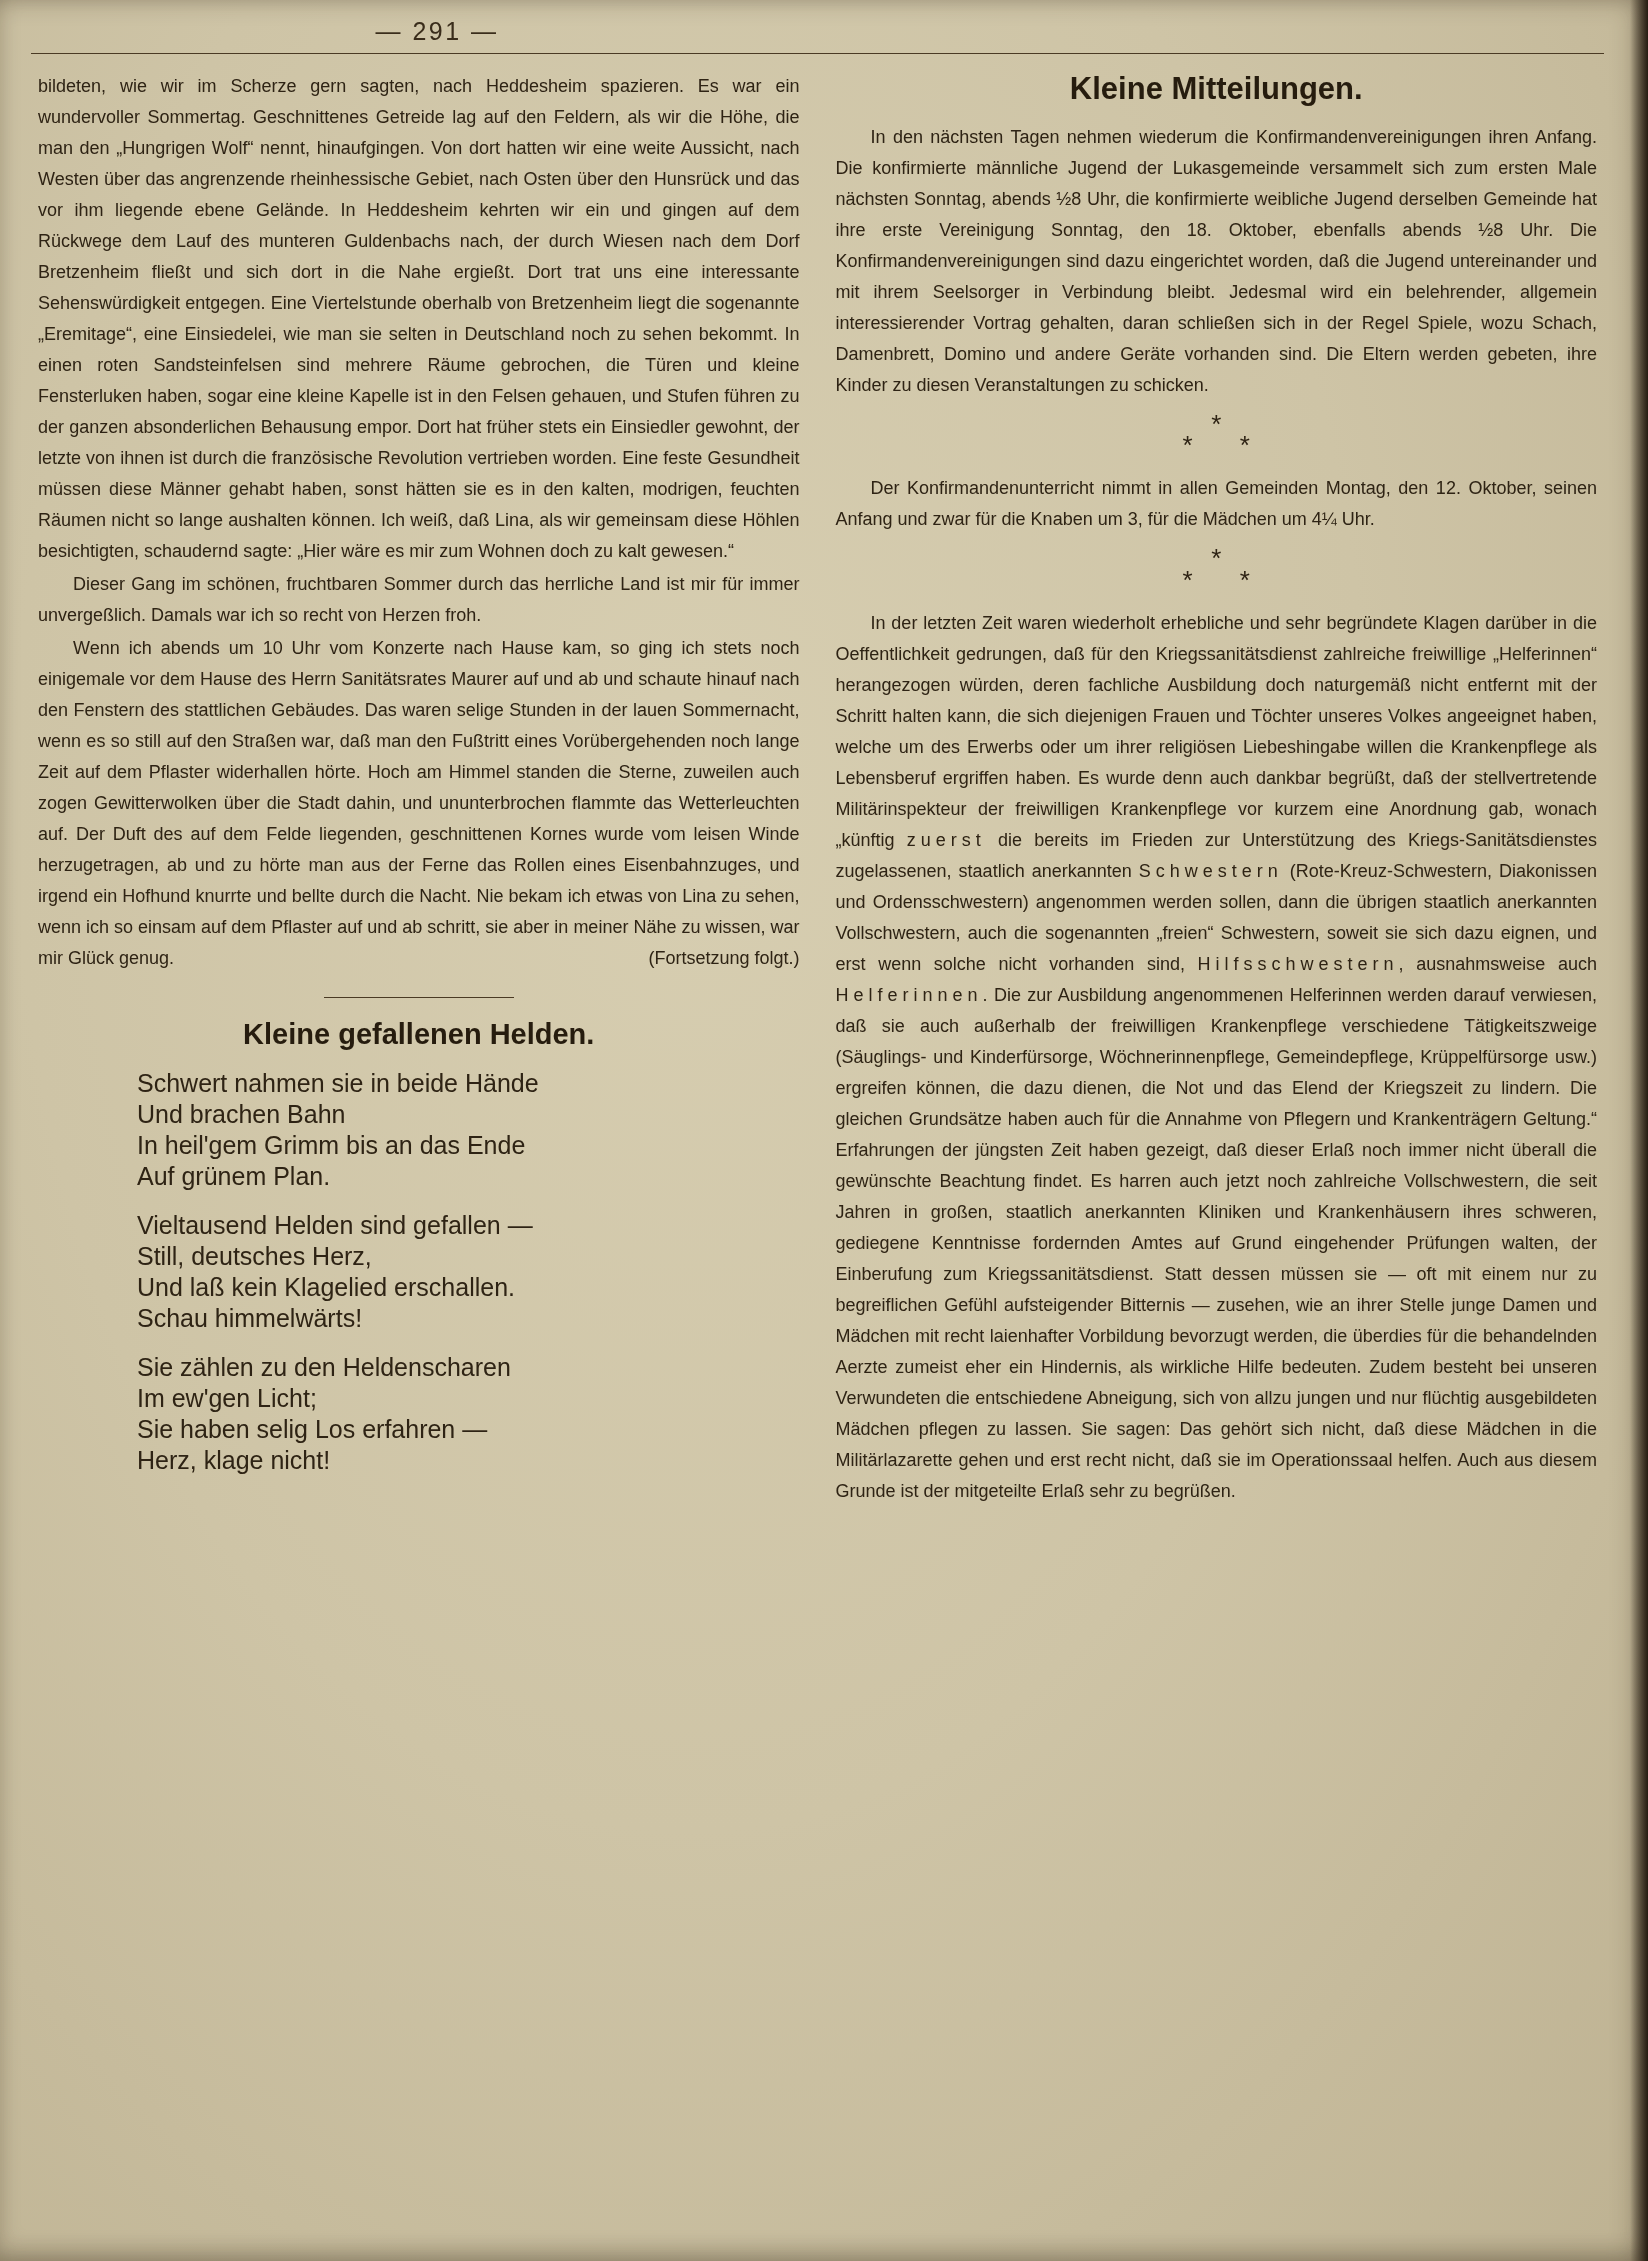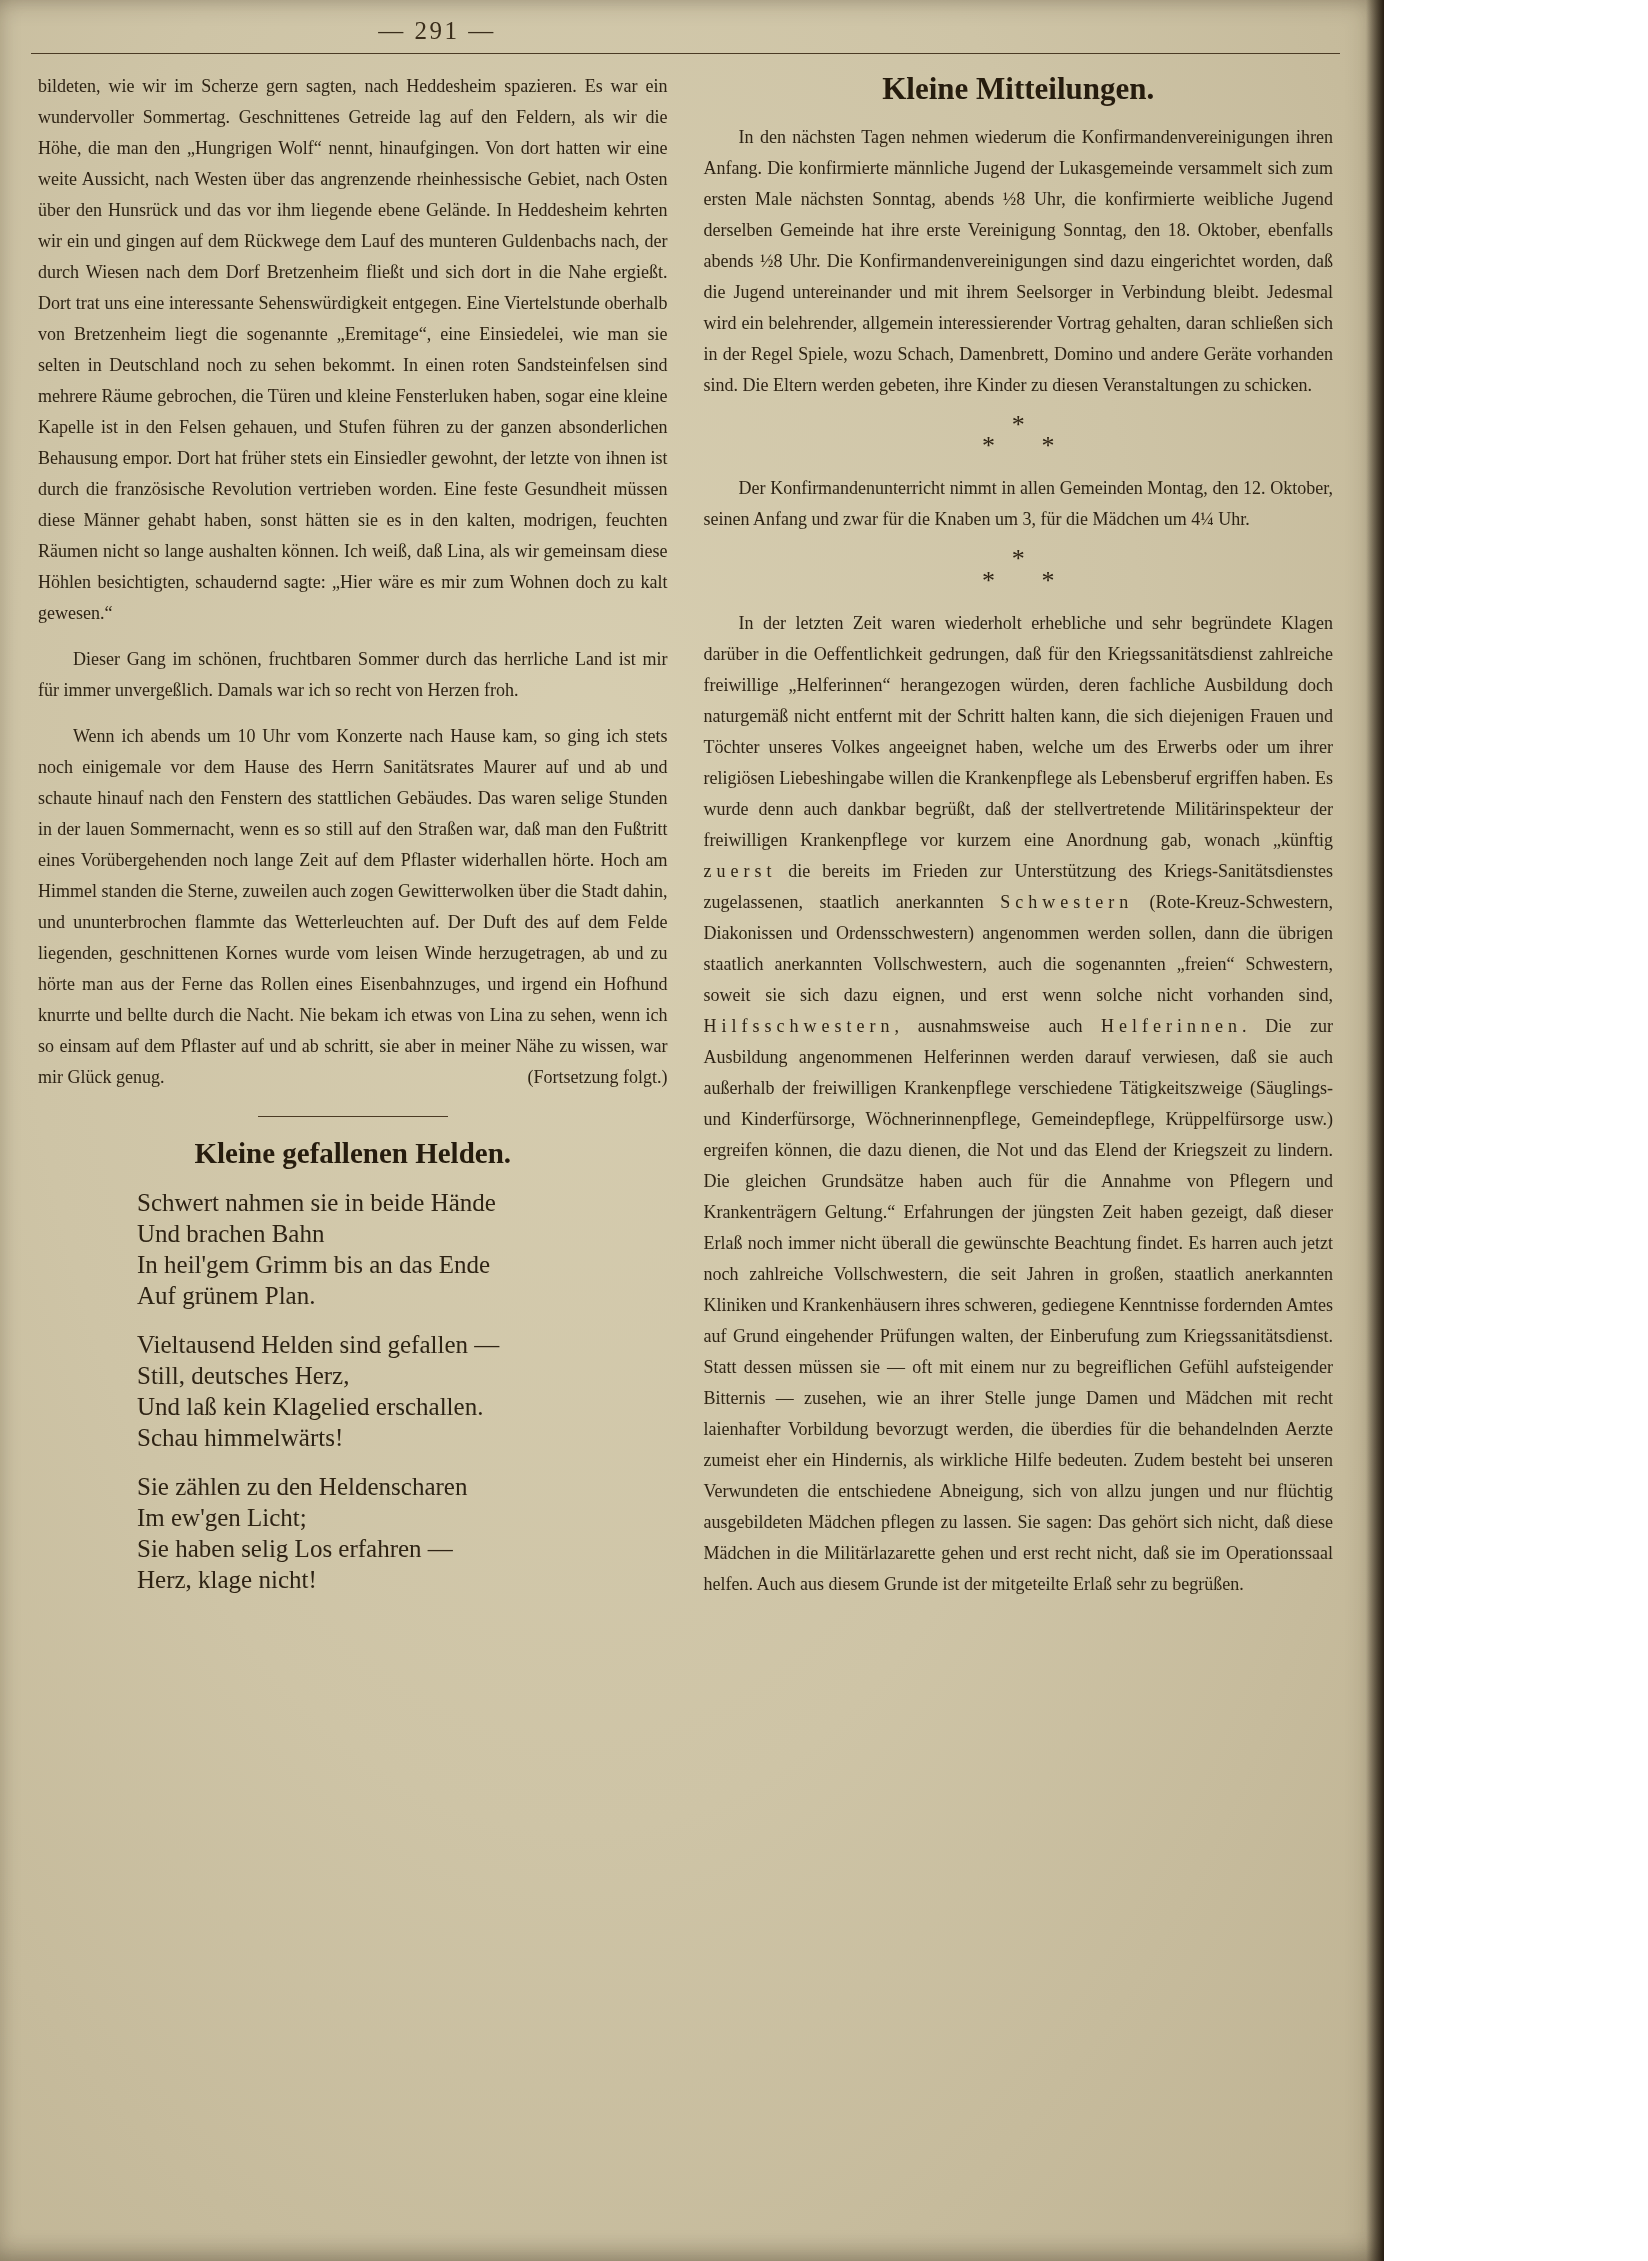--- a/index.html
+++ b/index.html
@@ -1,23 +1,23 @@
 <!DOCTYPE html>
 <html lang="de" style="font-size:13px"><head>
 <meta charset="utf-8">
 <style>
   html, body { margin: 0; padding: 0; }
   .page {
     position: relative;
-    width: 1384px;
+    width: 1648px;
     height: 2261px;
     overflow: hidden;
     background: radial-gradient(ellipse at 42% 35%, #d7ceb1 0%, #cec4a6 50%, #beb292 100%);
     box-shadow: inset -13px 0 25px rgba(40, 28, 12, 0.30), inset 0 -10px 21.4px rgba(40, 28, 12, 0.18);
-    font-family: Liberation Serif, serif;
+    font-family: Liberation Sans, sans-serif;
     color: #2e2314;
   }
   .page-number {
     position: absolute;
     top: 16.5px;
     left: 0;
     width: 874px;
     text-align: center;
     font-size: 25px;
     letter-spacing: 2.5px;
@@ -39,21 +39,21 @@
     gap: 36px;
   }
   .col { flex: 1 1 0; min-width: 0; }
   .para {
     margin: 0;
     font-size: 18px;
     line-height: 31px;
     text-align: justify;
     hyphens: auto;
   }
-  .para + .para { margin-top: 15px; }
+  .para + .para { margin-top: 2px; }
   .indent { text-indent: 35px; }
   .cont { float: right; }
   .story-divider {
     width: 190px;
     border-top: 1.6px solid #4a3a24;
     margin: 23px auto 20px auto;
   }
   .poem-heading {
     margin: 0 0 16.5px 0;
     text-align: center;

